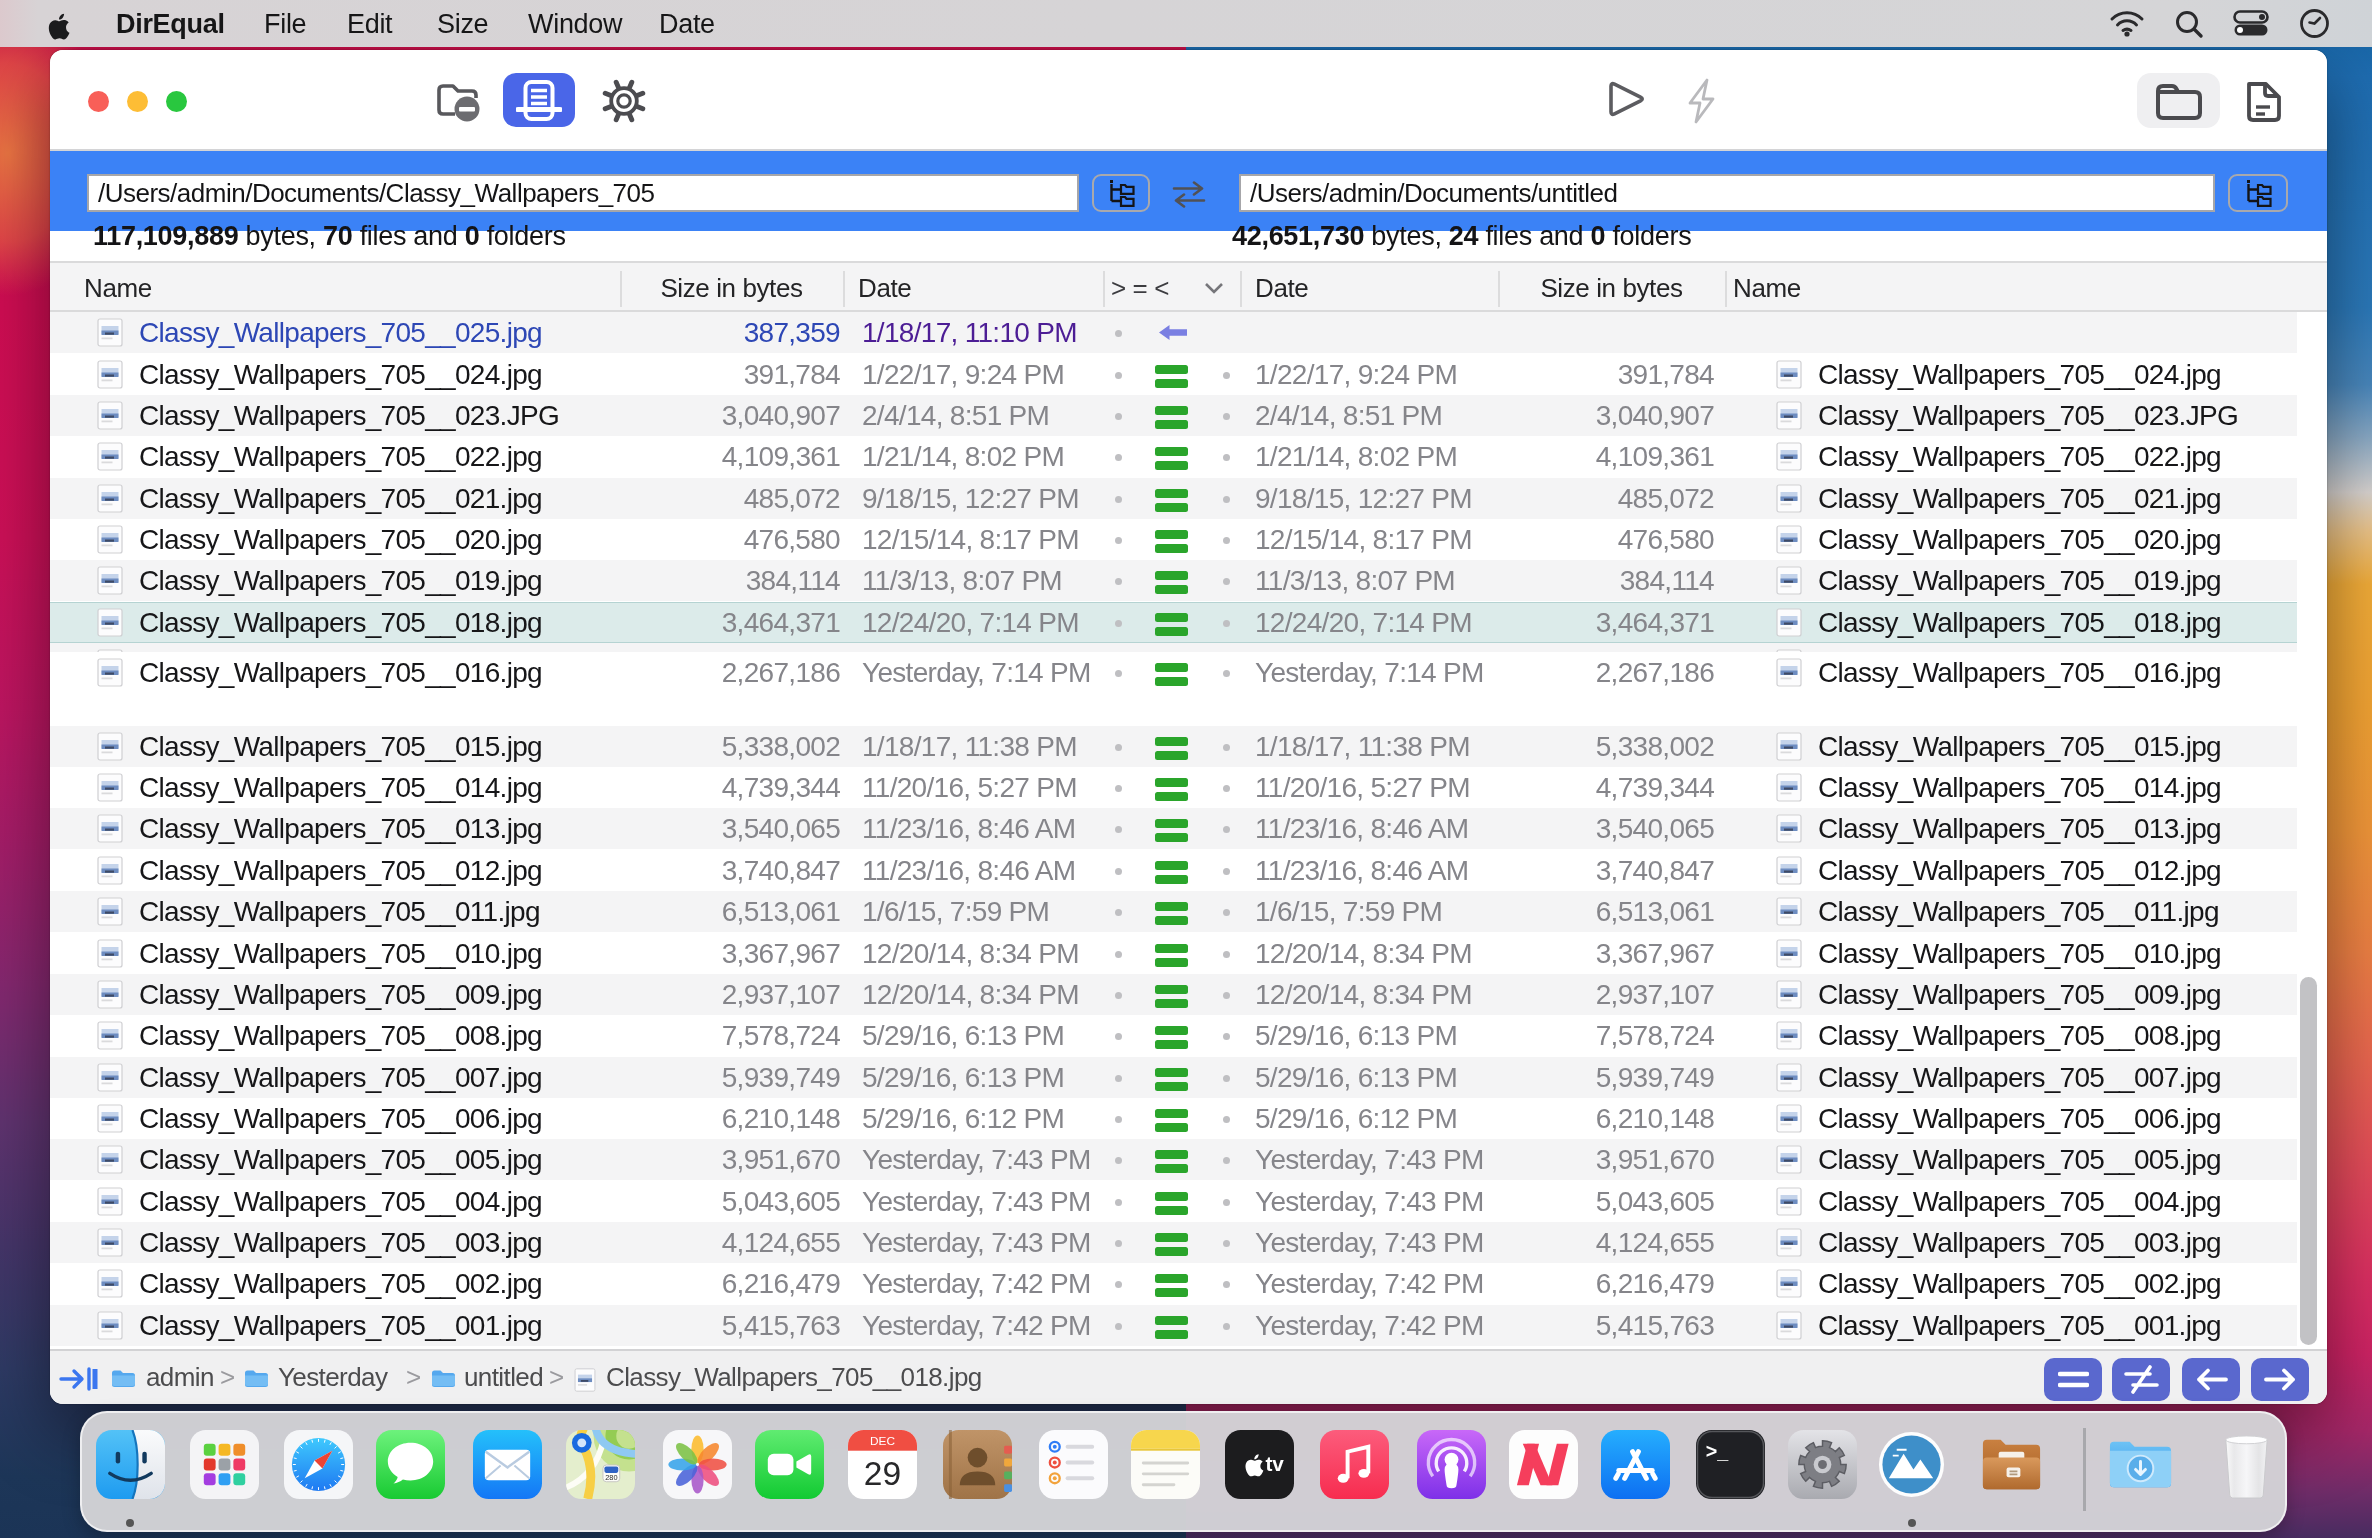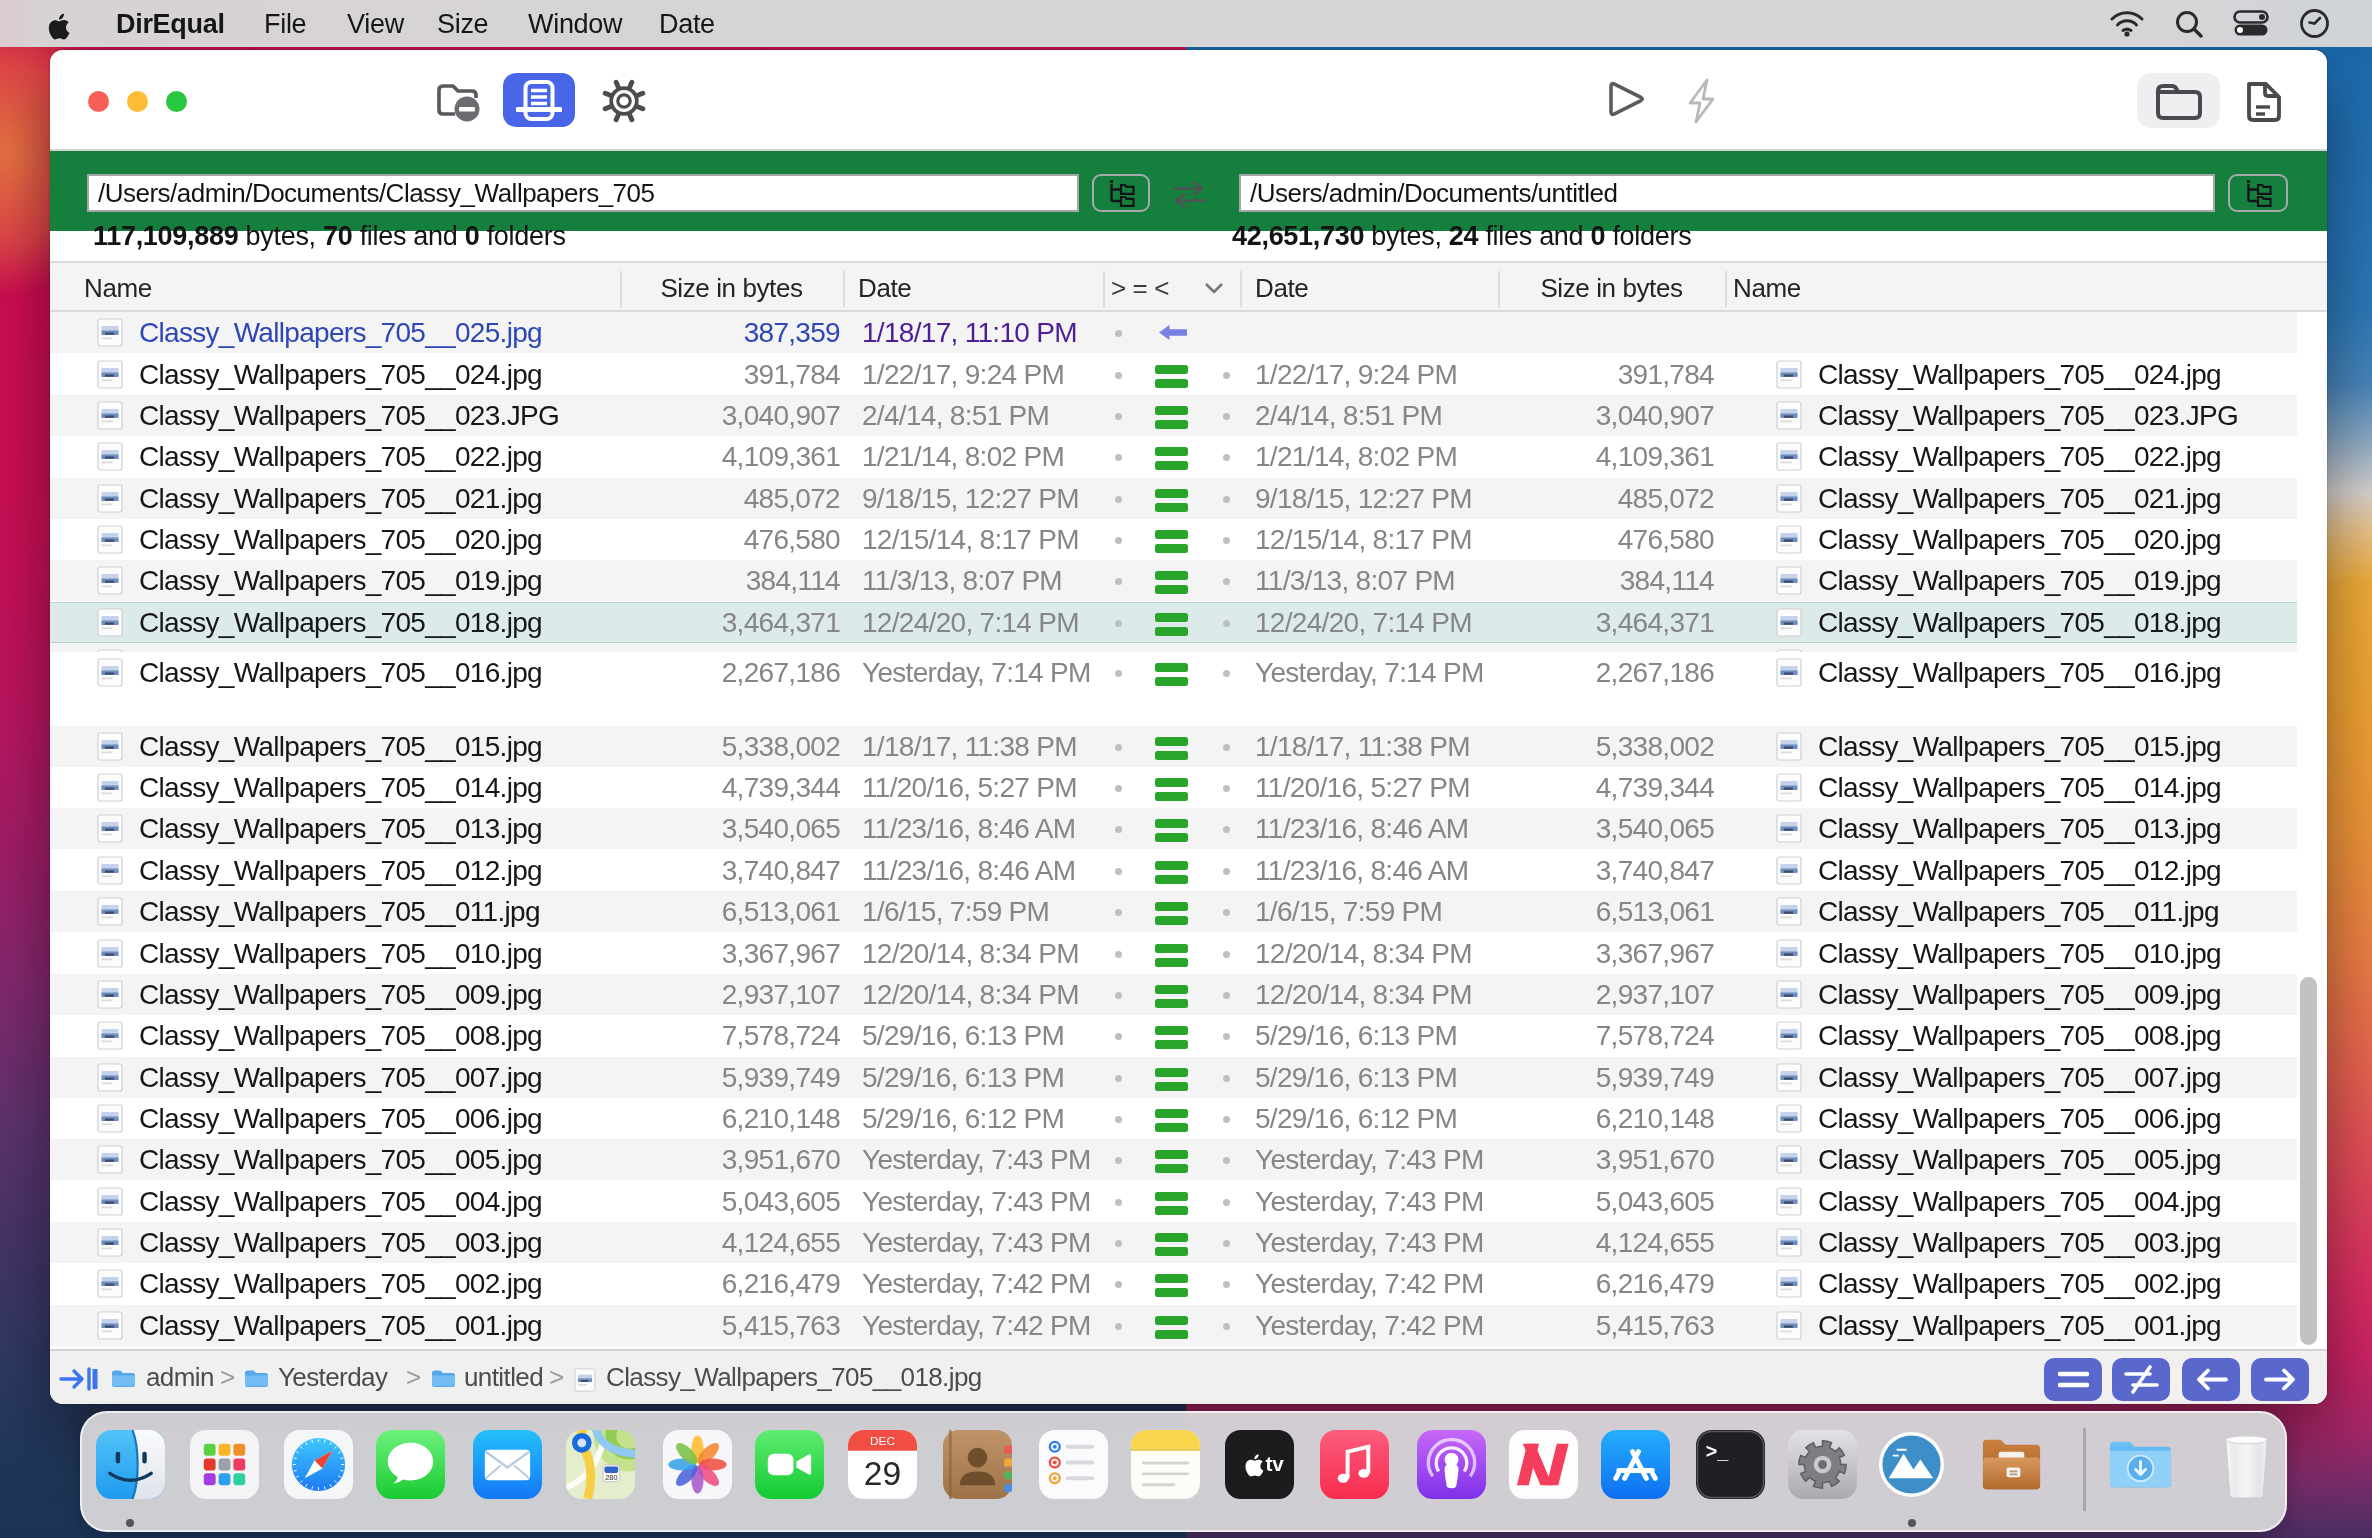--- a/index.html
+++ b/index.html
@@ -15,21 +15,21 @@
  linear-gradient(180deg, #13609c 0%, #1e6cb0 5%, #2573b6 14%, #2b78b8 20%, #4886bb 25%, #8aa9c4 28.5%, #d7d2cf 32%, #e9c288 34.5%, #f0ab38 38%, #f0a233 46%, #ef9539 54%, #ec7f44 62%, #e8654f 69%, #e24a59 76%, #da2f61 83%, #cd2364 88%, #a62768 93%, #6f2c68 97%, #472c60 100%);
 }
 .menubar { position:absolute; left:0; top:0; width:2372px; height:47px;
  background:linear-gradient(90deg, #dcc9cd 0%, #d7d3d5 1.6%, #d5d5d7 92%, #cfd3d7 100%);
  color:#161617; font-size:27px; letter-spacing:-0.3px; }
 .menubar .it { position:absolute; top:5px; line-height:38px; }
 .window { position:absolute; left:50px; top:50px; width:2277px; height:1354px; background:#fff; border-radius:13px;
  box-shadow: 0 30px 69px rgba(0,0,0,0.45), 0 0 2px rgba(0,0,0,0.35); }
 .toolbar { position:absolute; left:0; top:0; width:2277px; height:101px; background:#fff; border-radius:13px 13px 0 0; border-bottom:2px solid #d4d4d6; }
 .tl { position:absolute; top:41px; width:21px; height:21px; border-radius:50%; }
-.panel { position:absolute; left:0; top:101px; width:2277px; height:80px; background:#15803d; }
+.panel { position:absolute; left:0; top:101px; width:2277px; height:80px; background:#3b82f6; }
 .thead { position:absolute; left:0; top:211px; width:2277px; height:51px; background:#f4f4f5; border-top:2px solid #dadadb; border-bottom:2px solid #dadadb; font-size:26px; letter-spacing:-0.4px; color:#242426; }
 .thead .lbl { position:absolute; top:0; line-height:50px; }
 .vsep { position:absolute; top:8px; width:2px; height:36px; background:#dcdcdd; }
 .rowsbox { position:absolute; left:0; top:0; width:2247px; }
 .row { position:absolute; left:0; width:2247px; font-size:28px; color:#161618; letter-spacing:-0.7px; }
 .rw { background:#fff; }
 .rg { background:#f4f4f5; }
 .rs { background:#dcebea; box-shadow:0 1px 0 #b5d3d2 inset, 0 -1px 0 #b5d3d2 inset; }
 .row .abs { line-height:41px; }
 .nm { left:89px; }
@@ -917,21 +917,21 @@
 </div>
 
 <div class="menubar">
   <svg class="abs" style="left:44px;top:10px" width="26" height="30" viewBox="0 0 20 24">
     <g transform="scale(1.05)">
         <path d="M16.4 11.8c0-2.4 2-3.6 2.1-3.7-1.1-1.7-2.9-1.9-3.5-1.9-1.5-.2-3 .9-3.7.9-.7 0-1.9-.9-3.2-.8-1.6 0-3.1 1-4 2.4-1.7 3-.4 7.4 1.2 9.8.8 1.2 1.8 2.5 3 2.4 1.2-.1 1.7-.8 3.2-.8s1.9.8 3.2.8 2.2-1.2 3-2.4c1-1.4 1.3-2.7 1.4-2.7-.1 0-2.7-1-2.7-4zM13.9 4.4c.6-.8 1.1-1.9 1-3-1 0-2.2.7-2.8 1.5-.6.7-1.2 1.9-1 2.9 1.1.1 2.2-.6 2.8-1.4z" fill="#1b1b1d" transform="translate(0,1.5)"></path>
       </g>
   </svg>
   <div class="it" style="left:116px;font-weight:bold">DirEqual</div>
   <div class="it" style="left:264px">File</div>
-  <div class="it" style="left:347px">View</div>
+  <div class="it" style="left:347px">Edit</div>
   <div class="it" style="left:437px">Size</div>
   <div class="it" style="left:528px">Window</div>
   <div class="it" style="left:659px">Date</div>
   <svg class="abs" style="left:2109px;top:9px" width="36" height="28" viewBox="0 0 36 28">
     <g fill="none" stroke="#2a2a2c" stroke-width="3" stroke-linecap="round">
     <path d="M3 10 a21 21 0 0 1 30 0"></path>
     <path d="M8.5 16 a13 13 0 0 1 19 0"></path>
     <path d="M14 21.5 a7 7 0 0 1 8 0"></path>
     </g>
     <circle cx="18" cy="25" r="2.6" fill="#2a2a2c"></circle>

